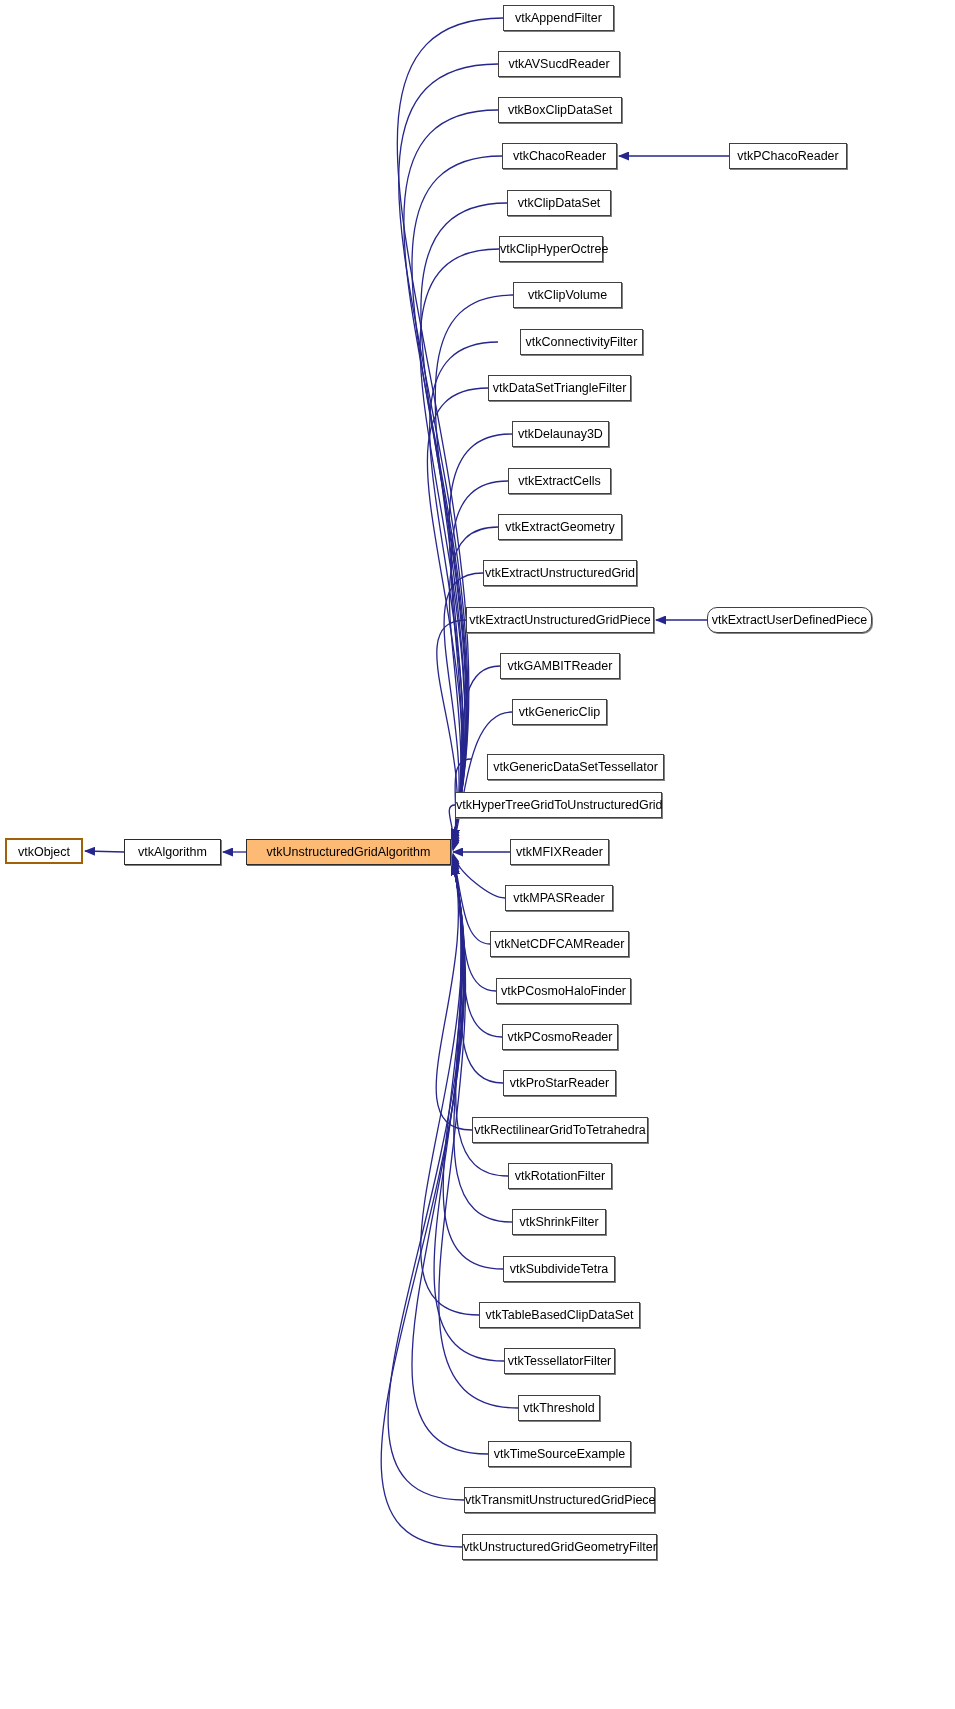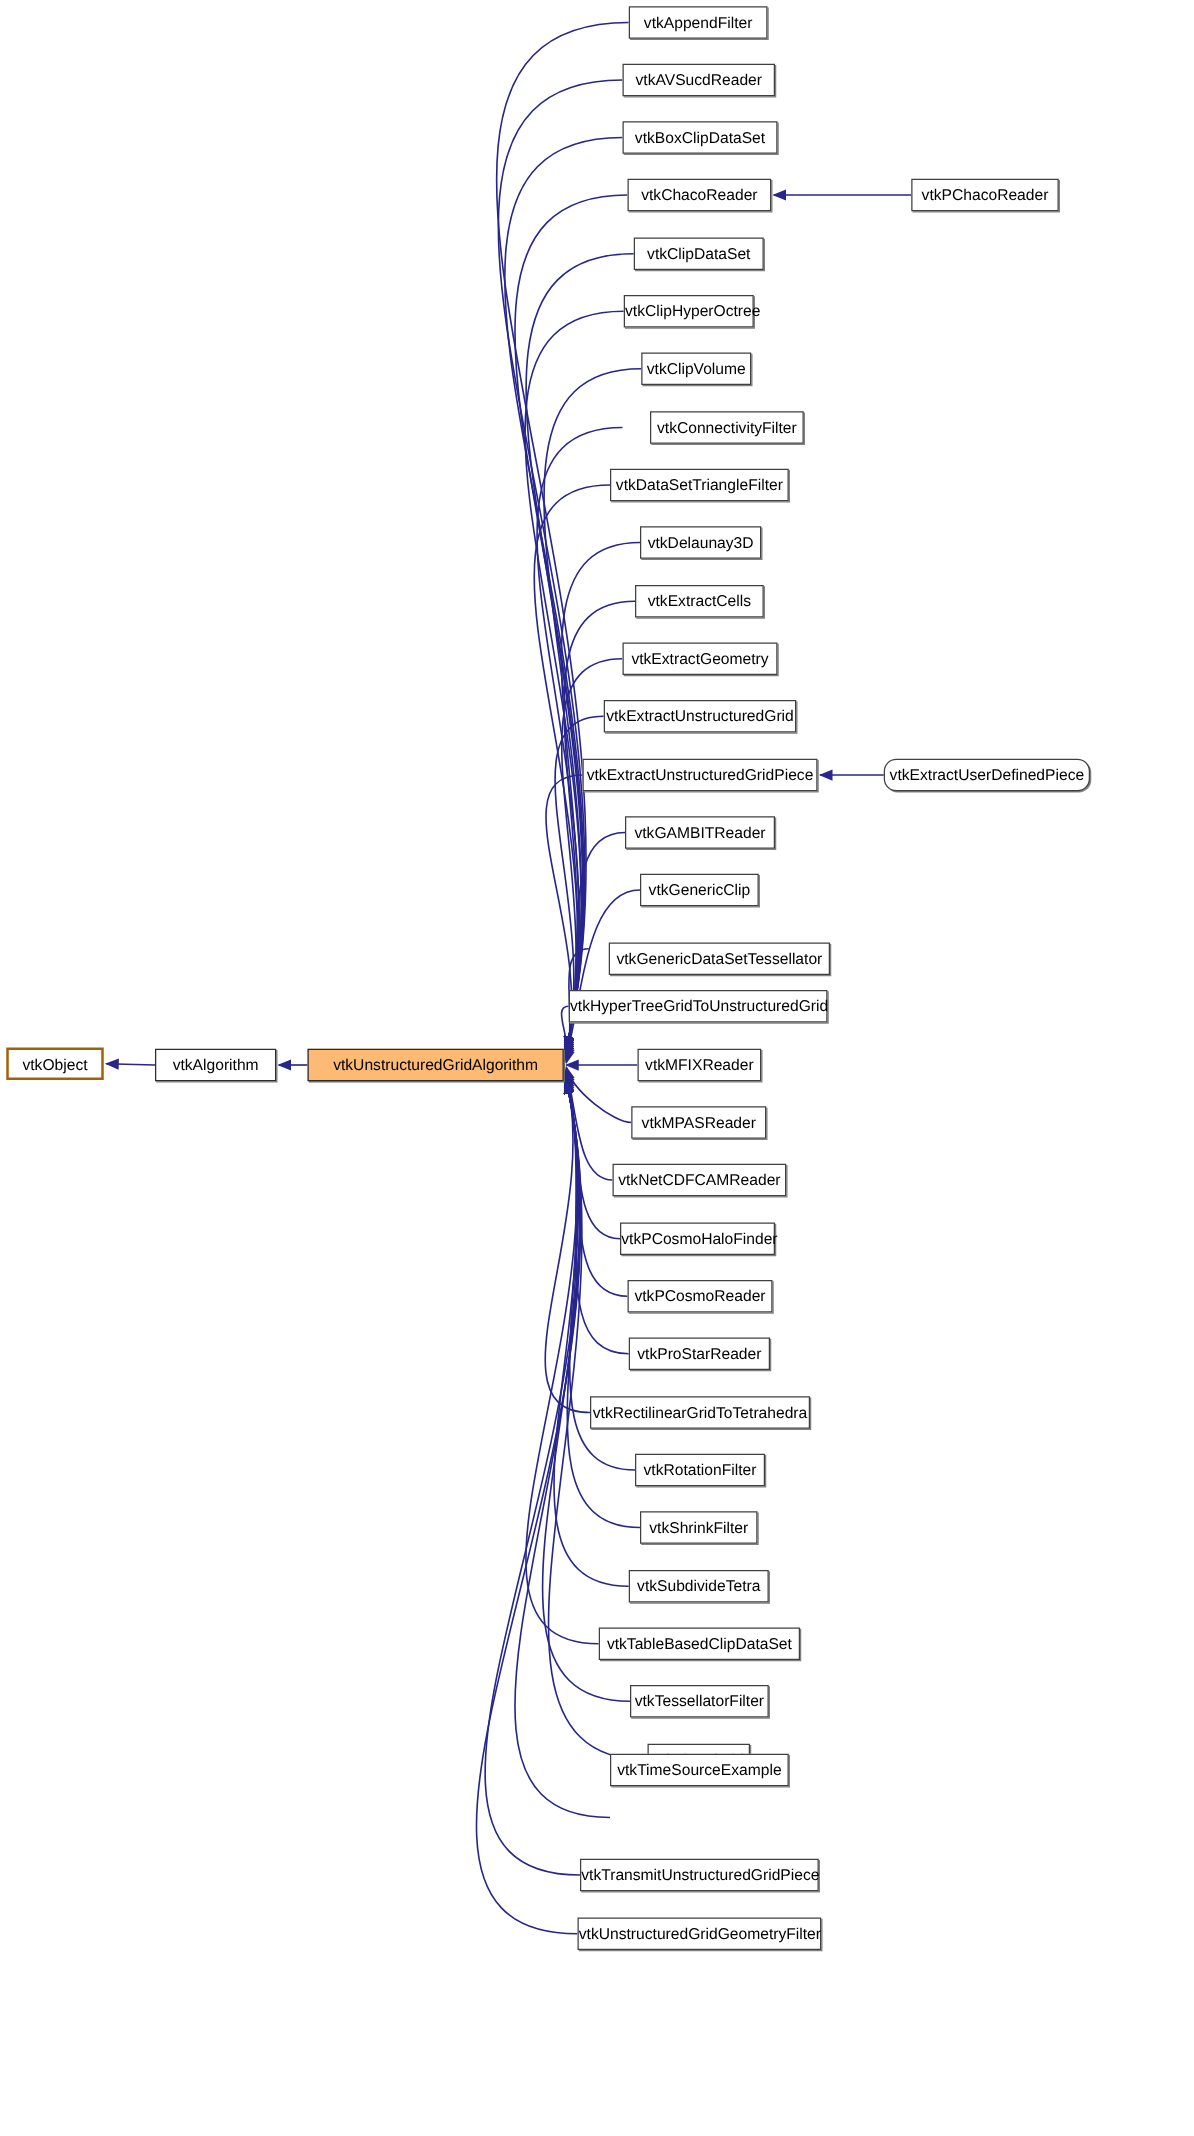--- a/index.html
+++ b/index.html
@@ -68,43 +68,43 @@
   </svg>
 <div class="node root" style="left: 5px; top: 838px; width: 78px;">vtkObject</div>
     <div class="node base" style="left: 124px; top: 839px; width: 97px;">vtkAlgorithm</div>
     <div class="node hub" style="left: 246px; top: 839px; width: 205px;">vtkUnstructuredGridAlgorithm</div>
     <div class="node " style="left: 503px; top: 5px; width: 111px;">vtkAppendFilter</div>
     <div class="node " style="left: 498px; top: 51px; width: 122px;">vtkAVSucdReader</div>
     <div class="node " style="left: 498px; top: 97px; width: 124px;">vtkBoxClipDataSet</div>
     <div class="node " style="left: 502px; top: 143px; width: 115px;">vtkChacoReader</div>
     <div class="node " style="left: 507px; top: 190px; width: 104px;">vtkClipDataSet</div>
     <div class="node " style="left: 499px; top: 236px; width: 104px;">vtkClipHyperOctree</div>
-    <div class="node " style="left: 513px; top: 282px; width: 88px;">vtkClipVolume</div>
+    <div class="node " style="left: 513px; top: 282px; width: 109px;">vtkClipVolume</div>
     <div class="node " style="left: 520px; top: 329px; width: 123px;">vtkConnectivityFilter</div>
     <div class="node " style="left: 488px; top: 375px; width: 143px;">vtkDataSetTriangleFilter</div>
     <div class="node " style="left: 512px; top: 421px; width: 97px;">vtkDelaunay3D</div>
     <div class="node " style="left: 508px; top: 468px; width: 103px;">vtkExtractCells</div>
     <div class="node " style="left: 498px; top: 514px; width: 124px;">vtkExtractGeometry</div>
     <div class="node " style="left: 483px; top: 560px; width: 154px;">vtkExtractUnstructuredGrid</div>
     <div class="node " style="left: 466px; top: 607px; width: 188px;">vtkExtractUnstructuredGridPiece</div>
     <div class="node " style="left: 500px; top: 653px; width: 120px;">vtkGAMBITReader</div>
     <div class="node " style="left: 512px; top: 699px; width: 95px;">vtkGenericClip</div>
     <div class="node " style="left: 471px; top: 754px; width: 177px; margin-left: 16px;">vtkGenericDataSetTessellator</div>
     <div class="node " style="left: 455px; top: 792px; width: 207px;">vtkHyperTreeGridToUnstructuredGrid</div>
     <div class="node " style="left: 510px; top: 839px; width: 99px;">vtkMFIXReader</div>
     <div class="node " style="left: 505px; top: 885px; width: 108px;">vtkMPASReader</div>
     <div class="node " style="left: 490px; top: 931px; width: 139px;">vtkNetCDFCAMReader</div>
-    <div class="node " style="left: 496px; top: 978px; width: 124px;">vtkPCosmoHaloFinder</div>
+    <div class="node " style="left: 496px; top: 978px; width: 135px;">vtkPCosmoHaloFinder</div>
     <div class="node " style="left: 502px; top: 1024px; width: 116px;">vtkPCosmoReader</div>
     <div class="node " style="left: 503px; top: 1070px; width: 113px;">vtkProStarReader</div>
     <div class="node " style="left: 472px; top: 1117px; width: 176px;">vtkRectilinearGridToTetrahedra</div>
     <div class="node " style="left: 508px; top: 1163px; width: 104px;">vtkRotationFilter</div>
     <div class="node " style="left: 512px; top: 1209px; width: 94px;">vtkShrinkFilter</div>
     <div class="node " style="left: 503px; top: 1256px; width: 112px;">vtkSubdivideTetra</div>
     <div class="node " style="left: 479px; top: 1302px; width: 161px;">vtkTableBasedClipDataSet</div>
     <div class="node " style="left: 504px; top: 1348px; width: 111px;">vtkTessellatorFilter</div>
     <div class="node " style="left: 518px; top: 1395px; width: 82px;">vtkThreshold</div>
-    <div class="node " style="left: 488px; top: 1403px; width: 143px;">vtkTimeSourceExample</div>
+    <div class="node " style="left: 488px; top: 1441px; width: 143px;">vtkTimeSourceExample</div>
     <div class="node " style="left: 464px; top: 1487px; width: 191px;">vtkTransmitUnstructuredGridPiece</div>
     <div class="node " style="left: 462px; top: 1534px; width: 195px;">vtkUnstructuredGridGeometryFilter</div>
     <div class="node " style="left: 729px; top: 143px; width: 118px;">vtkPChacoReader</div>
     <div class="node " style="left: 707px; top: 607px; width: 165px; border-radius: 10px;">vtkExtractUserDefinedPiece</div>
   </div>
 
 </body></html>

